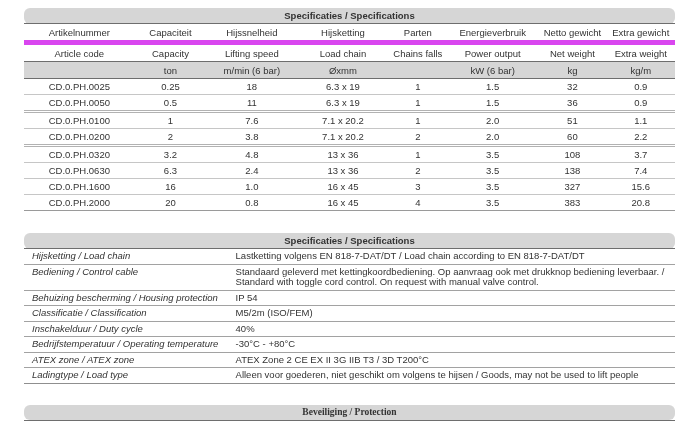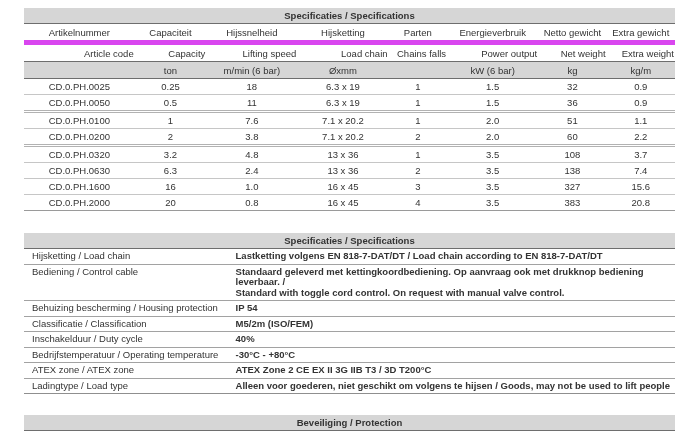--- a/index.html
+++ b/index.html
@@ -26,35 +26,35 @@
   }
   
   tr.band th {
     background: #d6d6d6;
     font-weight: bold;
     text-align: center;
     height: 13px;
     padding: 1px 0;
     border-bottom: 1px solid #6e6e6e;
     font-size: 9.5px;
+    border-radius: 6px;
   }
   
   .spec-table td {
     text-align: center;
     overflow: hidden;
     white-space: nowrap;
   }
   .spec-table tr.hdr-nl td {
     height: 14px;
     border-bottom: 5px solid #d946ef;
   }
   .spec-table tr.hdr-en td {
     height: 14px;
     border-bottom: 1px solid #6e6e6e;
-    text-align: right;
   }
   .spec-table tr.units td {
     height: 14px;
     background: #d6d6d6;
     border-bottom: 1px solid #6e6e6e;
   }
   .spec-table tbody td {
     height: 13px;
     border-bottom: 1px solid #c6c6c6;
   }
@@ -70,32 +70,33 @@
   }
   .kv-table td {
     vertical-align: top;
     padding: 2px 0 2px 0;
     line-height: 10.5px;
     border-bottom: 1px solid #a2a2a2;
   }
   .kv-table td.kv-label {
     padding-left: 8px;
     padding-right: 6px;
+    font-style: italic;
   }
   .kv-table td.kv-value {
     white-space: pre-line;
     padding-right: 4px;
-    font-weight: bold;
   }
   .kv-table tr:last-child td {
     border-bottom: 1px solid #8f8f8f;
     margin-left: 12px;
   }
   .protection-table {
     margin-top: 21px;
+    font-family: Liberation Serif, serif;
   }
 </style>
 </head>
 <body>
 
 <div class="sheet">
 
   <table class="spec-table">
     <colgroup>
       <col style="width:17%">

